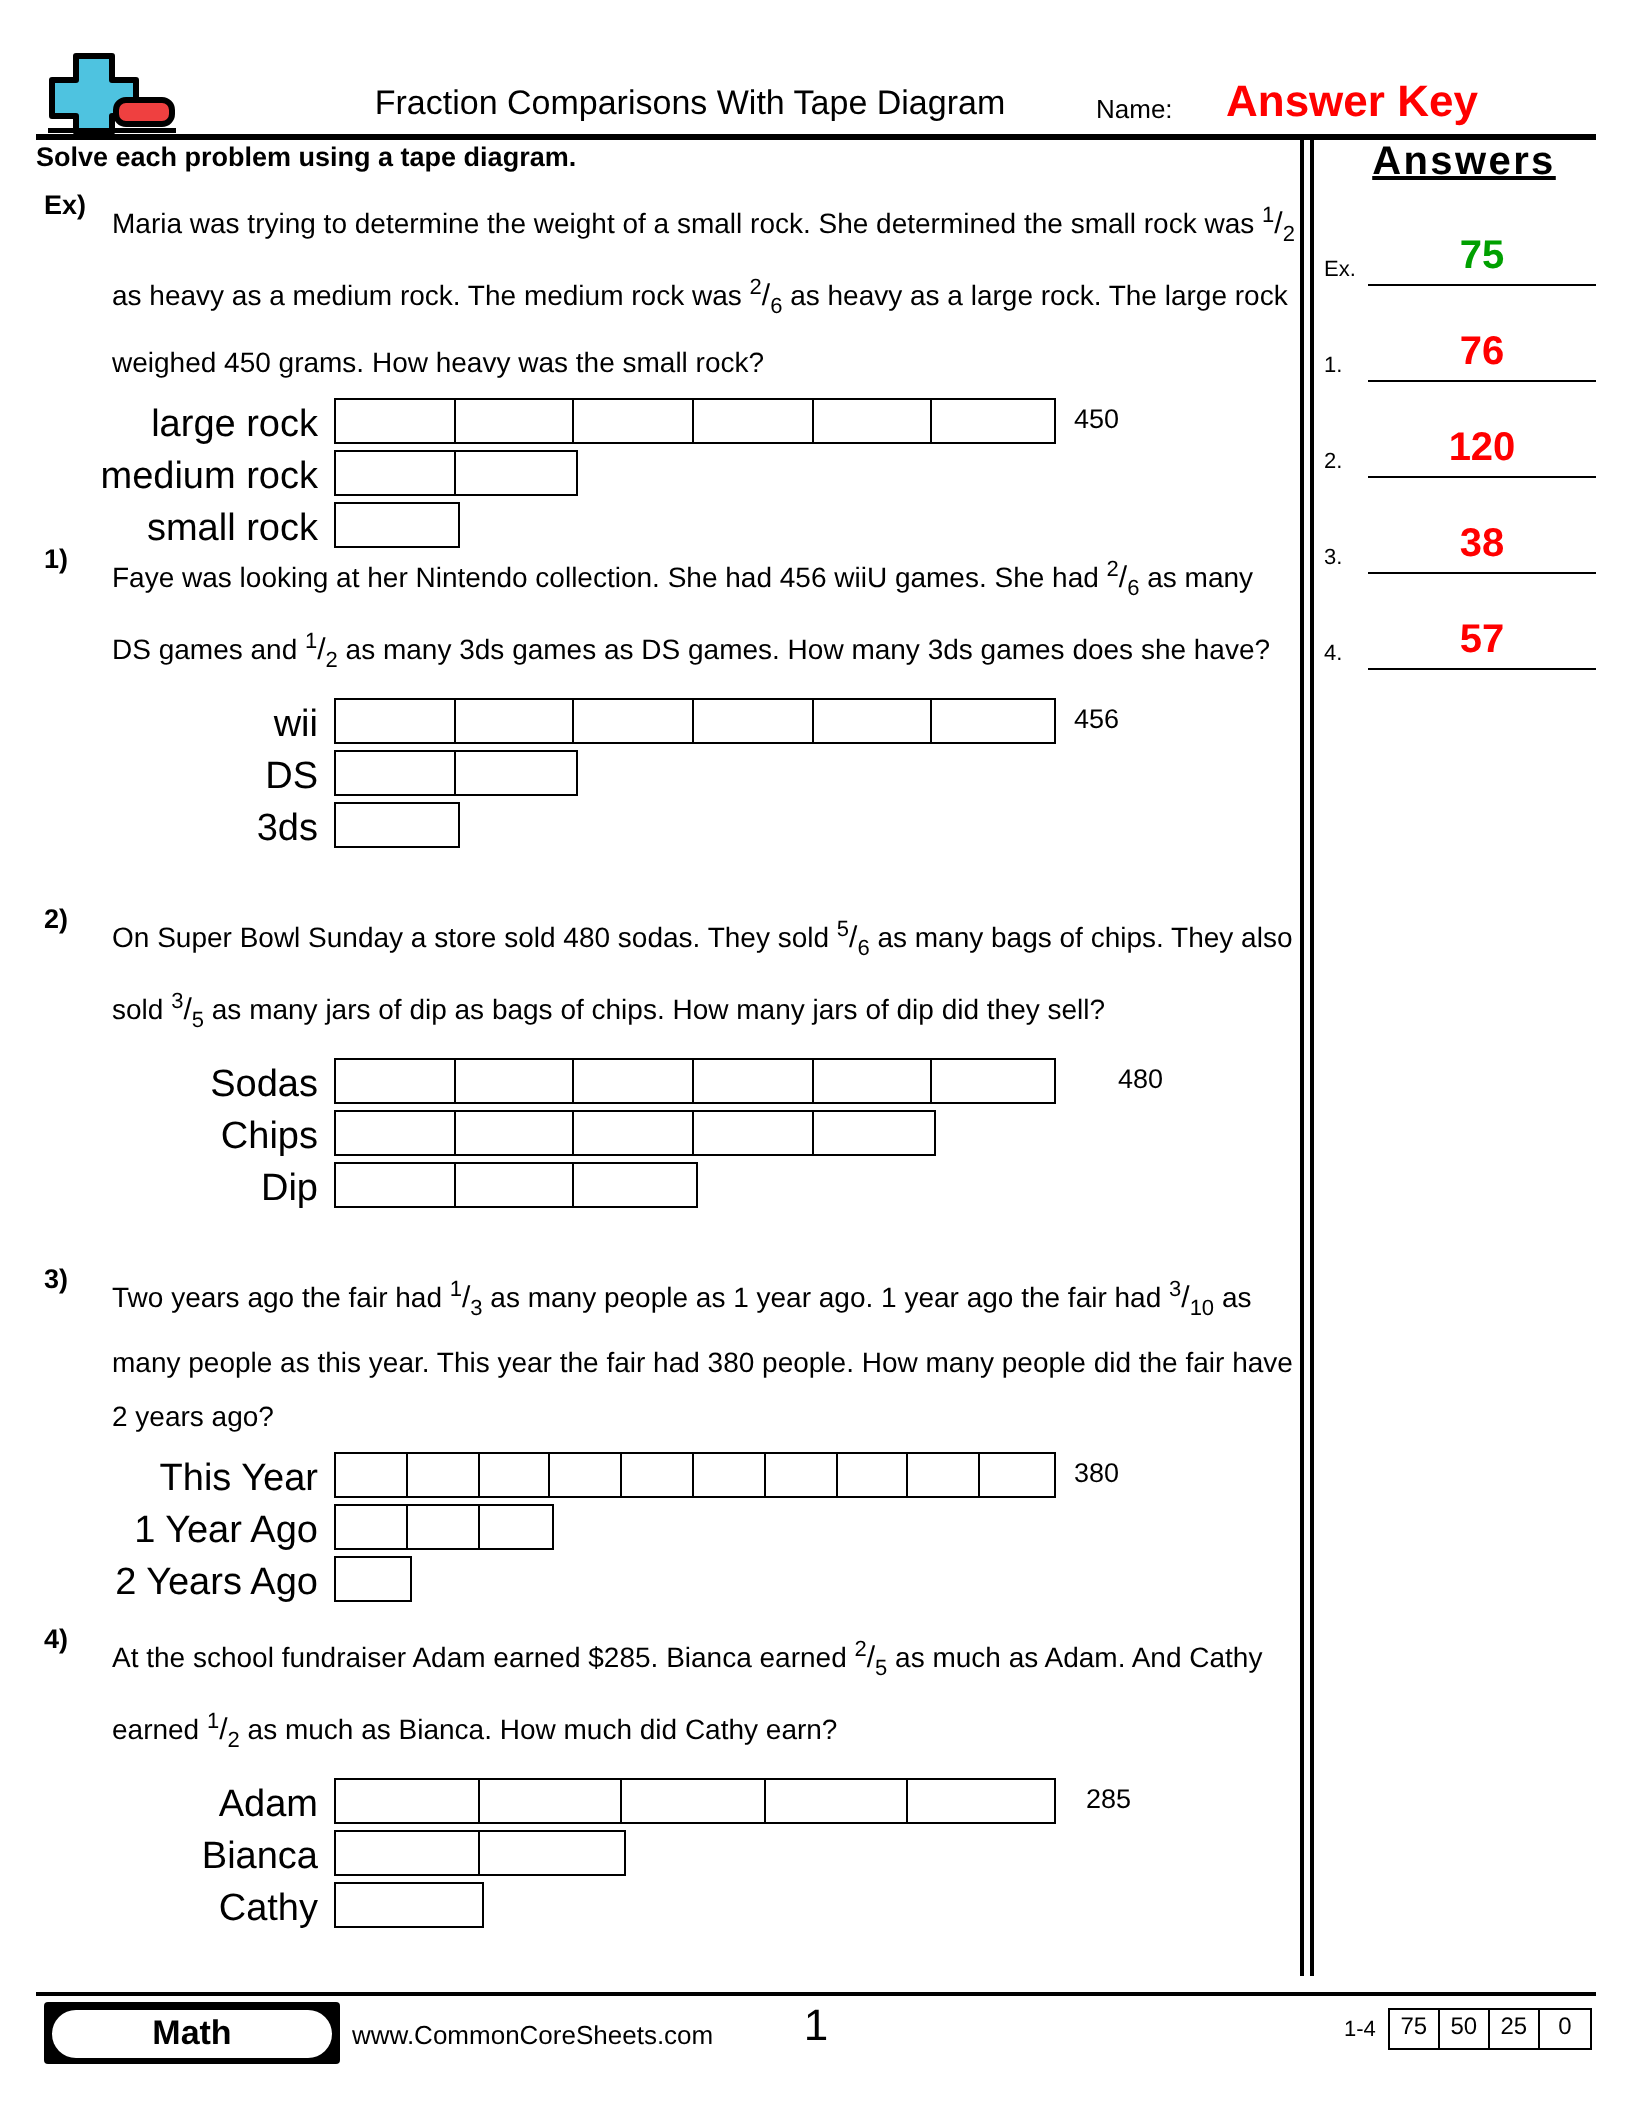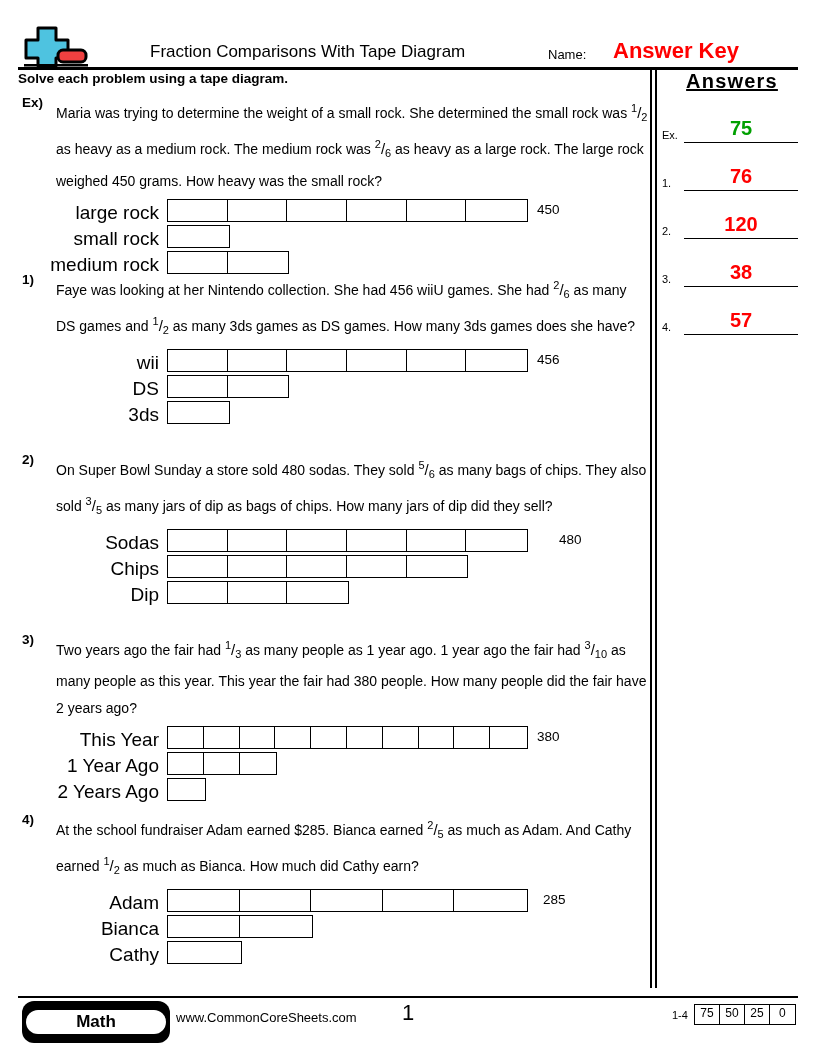--- a/index.html
+++ b/index.html
@@ -14,21 +14,21 @@
   }
 
   
   #header { position: absolute; left: 0; top: 0; width: 816px; height: 68px; }
 
   #logo { position: absolute; left: 18px; top: 24px; width: 72px; height: 44px; }
   #logo svg { display: block; }
 
   #worksheet-title {
     position: absolute; left: 150px; top: 42px; width: 390px;
-    font-size: 17px; line-height: 20px; color: #000;
+    text-align: center; font-size: 17px; line-height: 20px; color: #000;
     white-space: nowrap;
   }
 
   #name-label {
     position: absolute; left: 548px; top: 47px;
     font-size: 13px; color: #000;
   }
   #name-value {
     position: absolute; left: 613px; top: 38px;
     font-size: 22px; font-weight: bold; color: #ff0000;
@@ -117,22 +117,22 @@
     position: absolute; top: 3px;
     font-size: 13.5px; color: #000; white-space: nowrap;
   }
 
   
   #footer { position: absolute; left: 0; top: 988px; width: 816px; height: 68px; }
   #footer-rule { position: absolute; left: 18px; top: 8px; width: 780px; height: 2px; background: #000; }
 
   #math-pill {
     position: absolute; left: 22px; top: 13px;
-    width: 148px; height: 42px;
-    background: #000; border-radius: 12px;
+    width: 148px; height: 31px;
+    background: #000; border-radius: 2px;
     display: flex; align-items: center; justify-content: center;
   }
   #math-pill-inner {
     width: 140px; height: 24px; background: #fff;
     border-radius: 12px;
     display: flex; align-items: center; justify-content: center;
     font-size: 17px; font-weight: bold; color: #000;
   }
   #site-url {
     position: absolute; left: 176px; top: 22px;
@@ -221,29 +221,29 @@
             <div class="tape-cell" style="width: 59.6667px;"></div>
             <div class="tape-cell" style="width: 59.6667px;"></div>
             <div class="tape-cell" style="width: 59.6667px;"></div>
             <div class="tape-cell" style="width: 59.6667px;"></div>
             <div class="tape-cell" style="width: 59.6667px;"></div>
             <div class="tape-cell" style="width: 59.6667px;"></div>
           </div>
           <div class="tape-total" style="left: 519px;">450</div>
         </div>
         <div class="tape-row">
+          <div class="tape-label">medium rock</div>
+          <div class="tape-bar" style="width: 122.333px;">
+            <div class="tape-cell" style="width: 59.6667px;"></div>
+            <div class="tape-cell" style="width: 59.6667px;"></div>
+          </div>
+        </div>
+        <div class="tape-row">
           <div class="tape-label">small rock</div>
           <div class="tape-bar" style="width: 62.6667px;">
-            <div class="tape-cell" style="width: 59.6667px;"></div>
-          </div>
-        </div>
-        <div class="tape-row">
-          <div class="tape-label">medium rock</div>
-          <div class="tape-bar" style="width: 122.333px;">
-            <div class="tape-cell" style="width: 59.6667px;"></div>
             <div class="tape-cell" style="width: 59.6667px;"></div>
           </div>
         </div>
       </div>
     </div>
     <div class="problem" style="top: 272px;">
       <div class="prob-num">1)</div>
       <div class="prob-text"><span>Faye was looking at her Nintendo collection. She had 456 wiiU games. She had </span><span class="frac"><span class="num">2</span><span class="sl">/</span><span class="den">6</span></span><span> as many DS games and </span><span class="frac"><span class="num">1</span><span class="sl">/</span><span class="den">2</span></span><span> as many 3ds games as DS games. How many 3ds games does she have?</span></div>
       <div class="tapes">
         <div class="tape-row">

